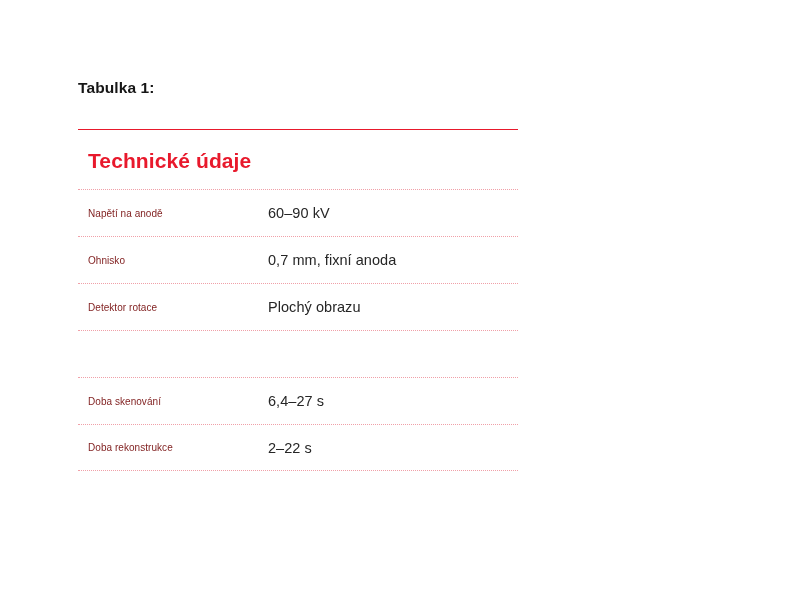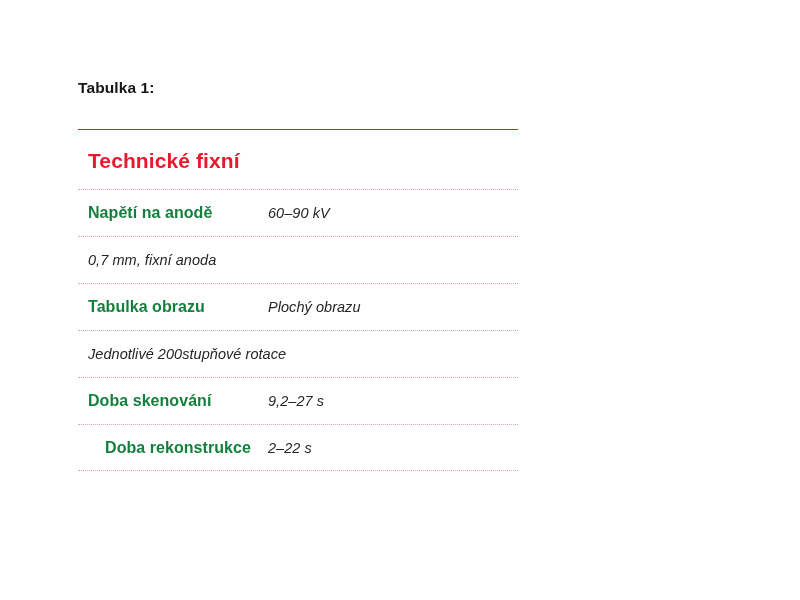--- a/index.html
+++ b/index.html
@@ -63,77 +63,75 @@
   .row {
     display: flex;
     align-items: center;
     height: 47px;
     border-top: 1.2px dotted #f0a0a8;
     padding-left: 10px;
     box-sizing: border-box;
   }
   .row:last-child {
     border-bottom: 1.2px dotted #f0a0a8;
-    text-align: center;
   }
 
   .row-label {
     width: 180px;
     flex: 0 0 180px;
-    font-size: 16px;
-    font-weight: bold;
-    color: #15803d;
+    font-size: 10px;
+    font-weight: normal;
+    color: #7f1d1d;
     letter-spacing: 0.05px;
   }
 
   .row-value {
     font-size: 14.5px;
     font-weight: normal;
     color: #262626;
     letter-spacing: 0.05px;
-    font-style: italic;
   }
 </style>
 </head>
 <body>
 
 <div class="page">
 
   <div class="caption">Tabulka 1:</div>
 
   <div class="table-block">
 
     <div class="top-rule"></div>
 
-    <div class="table-title">Technické fixní</div>
+    <div class="table-title">Technické údaje</div>
 
     <div class="rows">
 
       <div class="row">
         <div class="row-label">Napětí na anodě</div>
         <div class="row-value">60–90 kV</div>
       </div>
 
 
       <div class="row">
+        <div class="row-label">Ohnisko</div>
         <div class="row-value">0,7 mm, fixní anoda</div>
       </div>
 
       <div class="row">
-        <div class="row-label">Tabulka obrazu</div>
+        <div class="row-label">Detektor rotace</div>
         <div class="row-value">Plochý obrazu</div>
       </div>
 
       <div class="row">
-        <div class="row-value">Jednotlivé 200stupňové rotace</div>
       </div>
 
       <div class="row">
         <div class="row-label">Doba skenování</div>
-        <div class="row-value">9,2–27 s</div>
+        <div class="row-value">6,4–27 s</div>
       </div>
 
       <div class="row">
         <div class="row-label">Doba rekonstrukce</div>
         <div class="row-value">2–22 s</div>
       </div>
 
     </div>
   </div>
 </div>

